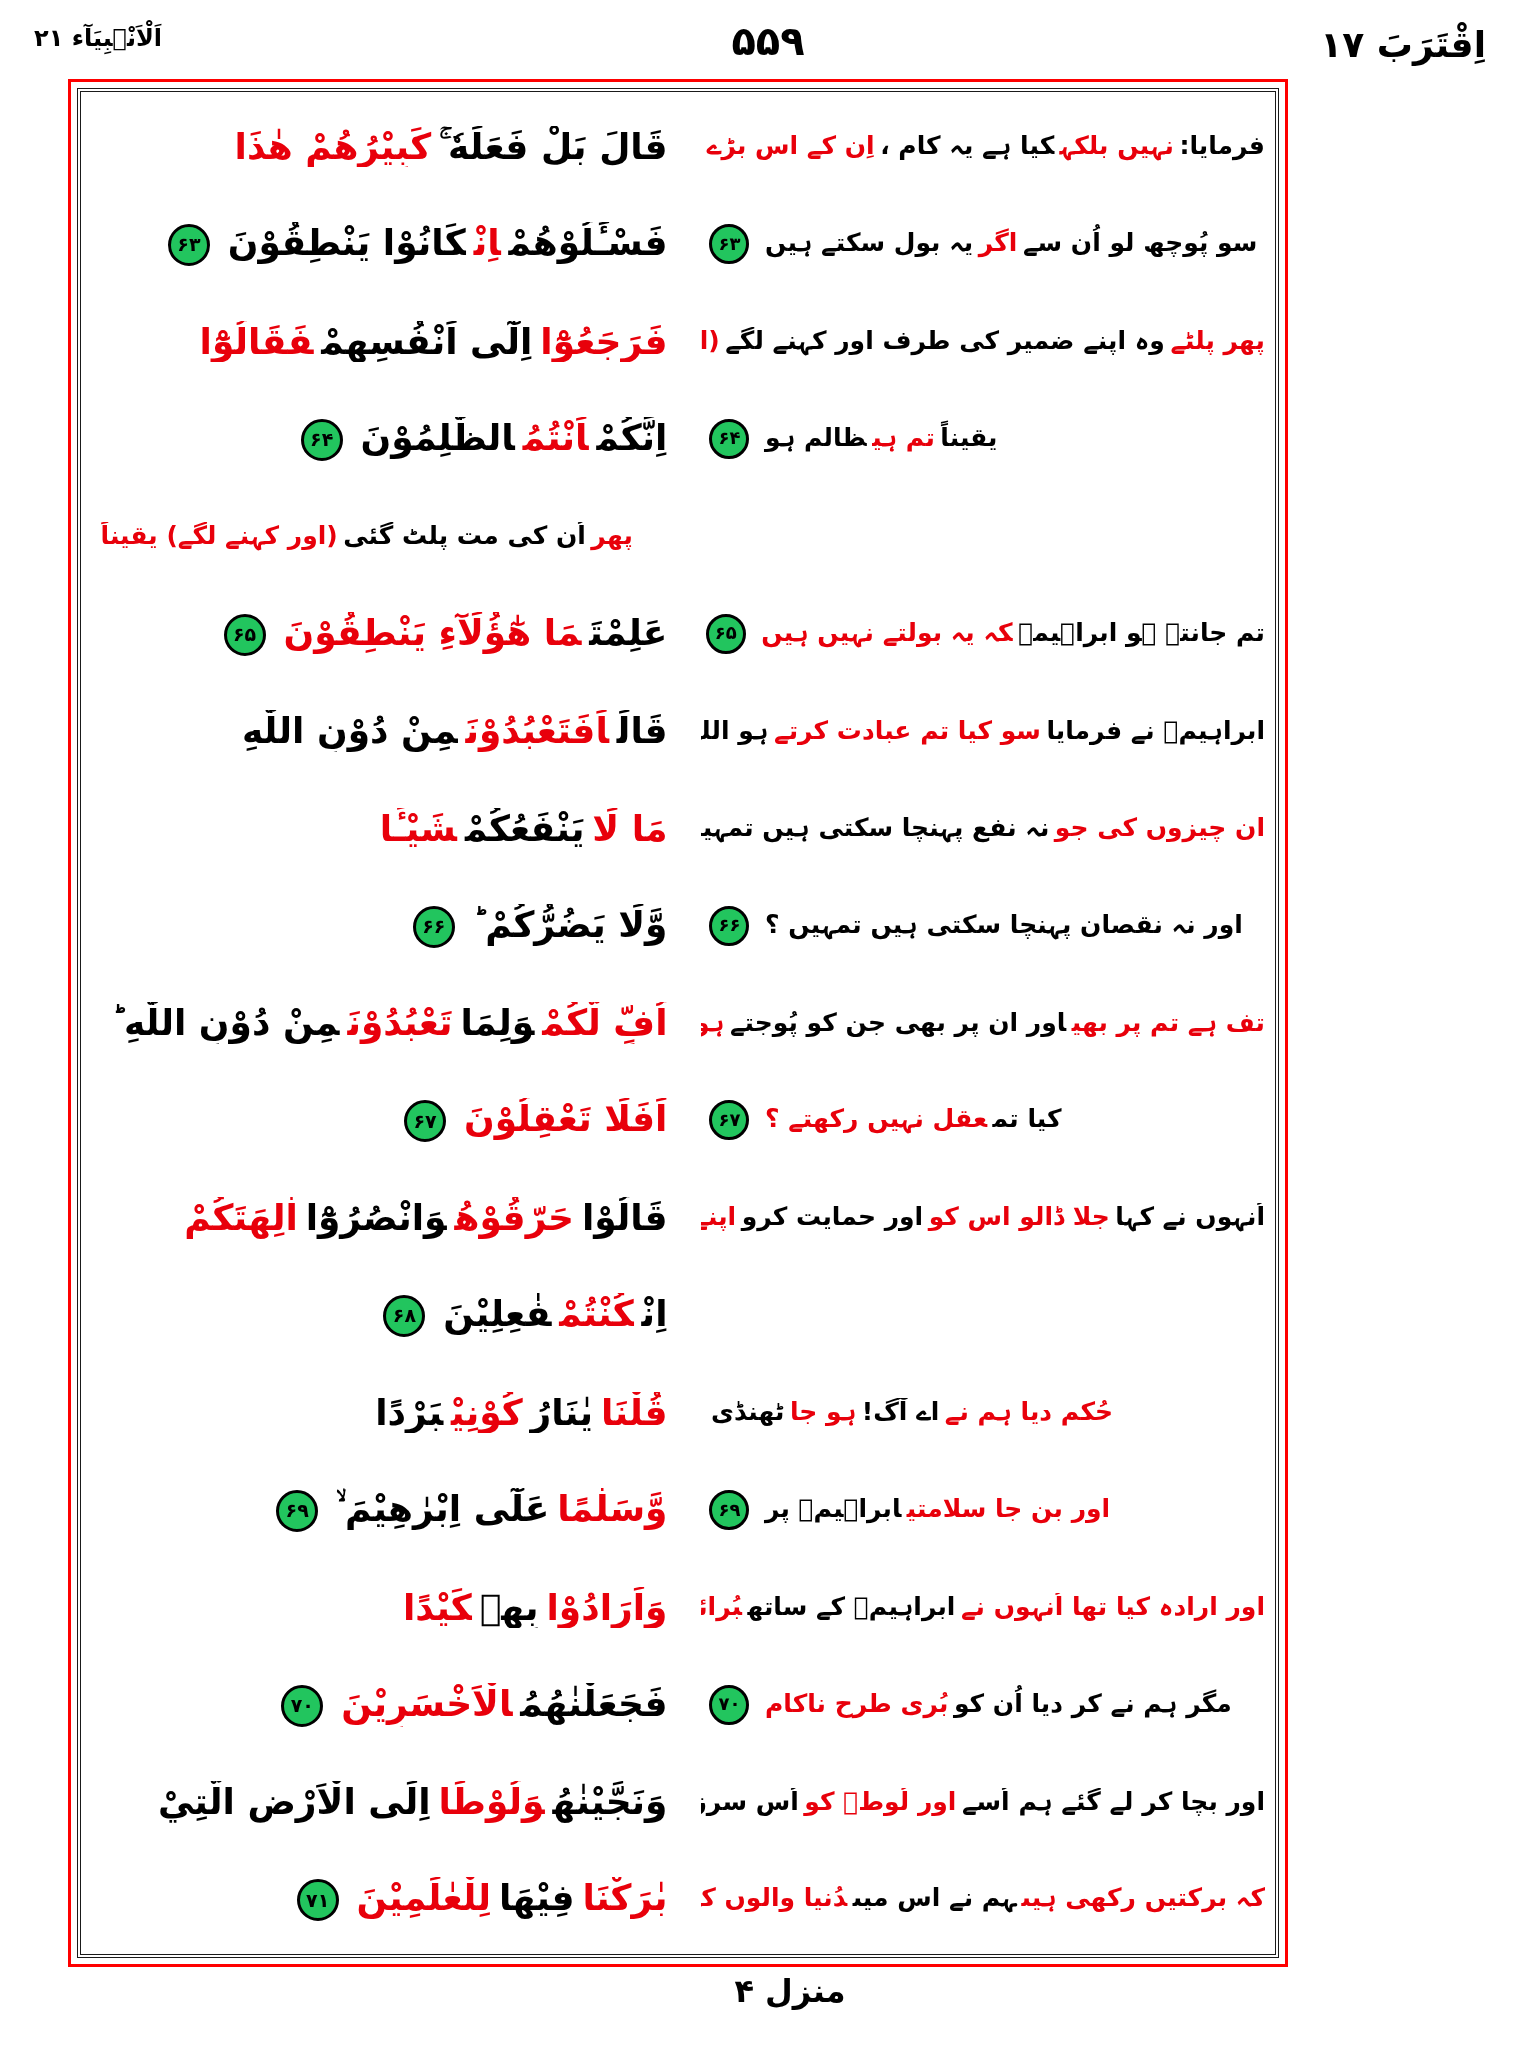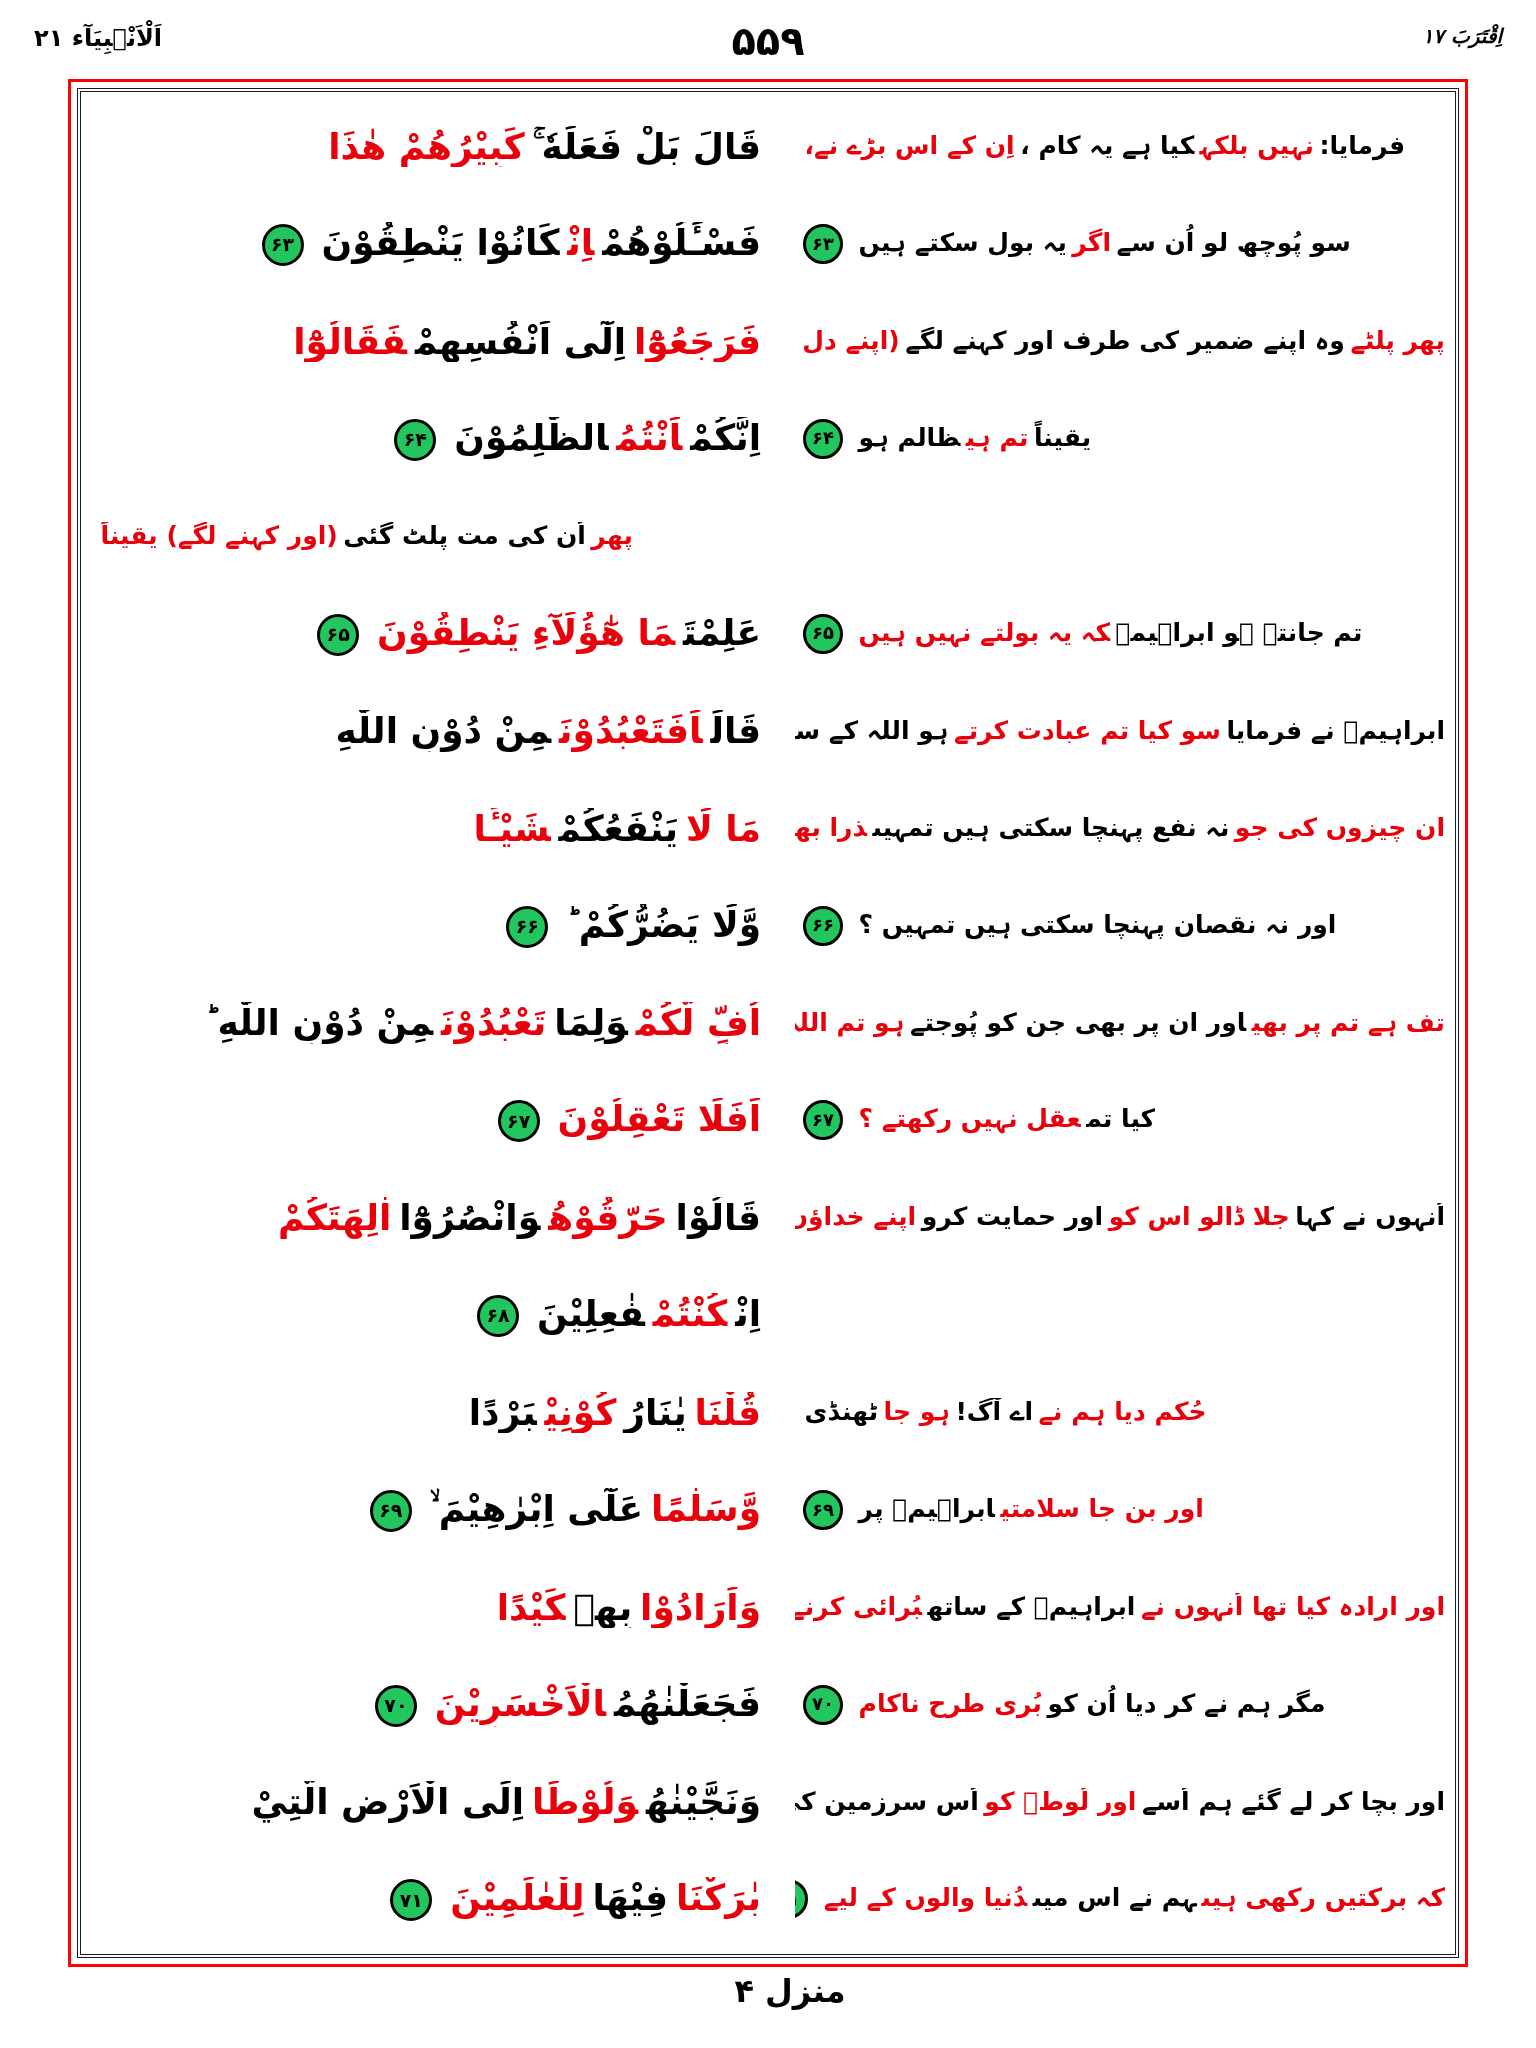--- a/index.html
+++ b/index.html
@@ -7,26 +7,26 @@
     --text-black:#000000;
     --frame-red:#ff0000;
     --frame-black:#1a1a1a;
   }
   *{margin:0;padding:0;box-sizing:border-box;}
   html,body{width:1536px;height:2048px;background:#ffffff;
     font-family:"DejaVu Sans", sans-serif;}
   .page{position:relative;width:1536px;height:2048px;overflow:hidden;direction:rtl;}
 
   
-  .hdr-juz{position:absolute;top:24px;right:34px;font-size:20px;font-weight:bold;color:var(--text-black);direction:rtl;font-style:italic;}
+  .hdr-juz{position:absolute;top:24px;right:50px;font-size:36px;font-weight:bold;color:var(--text-black);direction:rtl;}
   .hdr-page{position:absolute;top:18px;left:0;right:0;text-align:center;font-size:40px;font-weight:bold;color:var(--text-black);}
   .hdr-surah{position:absolute;top:24px;left:34px;font-size:24px;font-weight:bold;color:var(--text-black);direction:rtl;}
 
   
-  .frame{position:absolute;left:68px;top:79px;width:1400px;height:1888px;
+  .frame{position:absolute;left:68px;top:79px;width:1220px;height:1888px;
     border:3px solid var(--frame-red);background:#ffffff;}
   .frame-inner{position:absolute;left:6px;right:6px;top:6px;bottom:6px;
     border:4px double var(--frame-black);}
 
   
   .rows{position:absolute;left:10px;right:10px;top:6px;bottom:6px;
     display:flex;flex-direction:column;}
   .row{flex:1;display:flex;flex-direction:row-reverse;align-items:center;}
   .cell{white-space:nowrap;overflow:hidden;direction:rtl;line-height:1.15;}
   .cell.urdu{width:48%;text-align:left;font-size:25px;font-weight:bold;padding-left:4px;}

